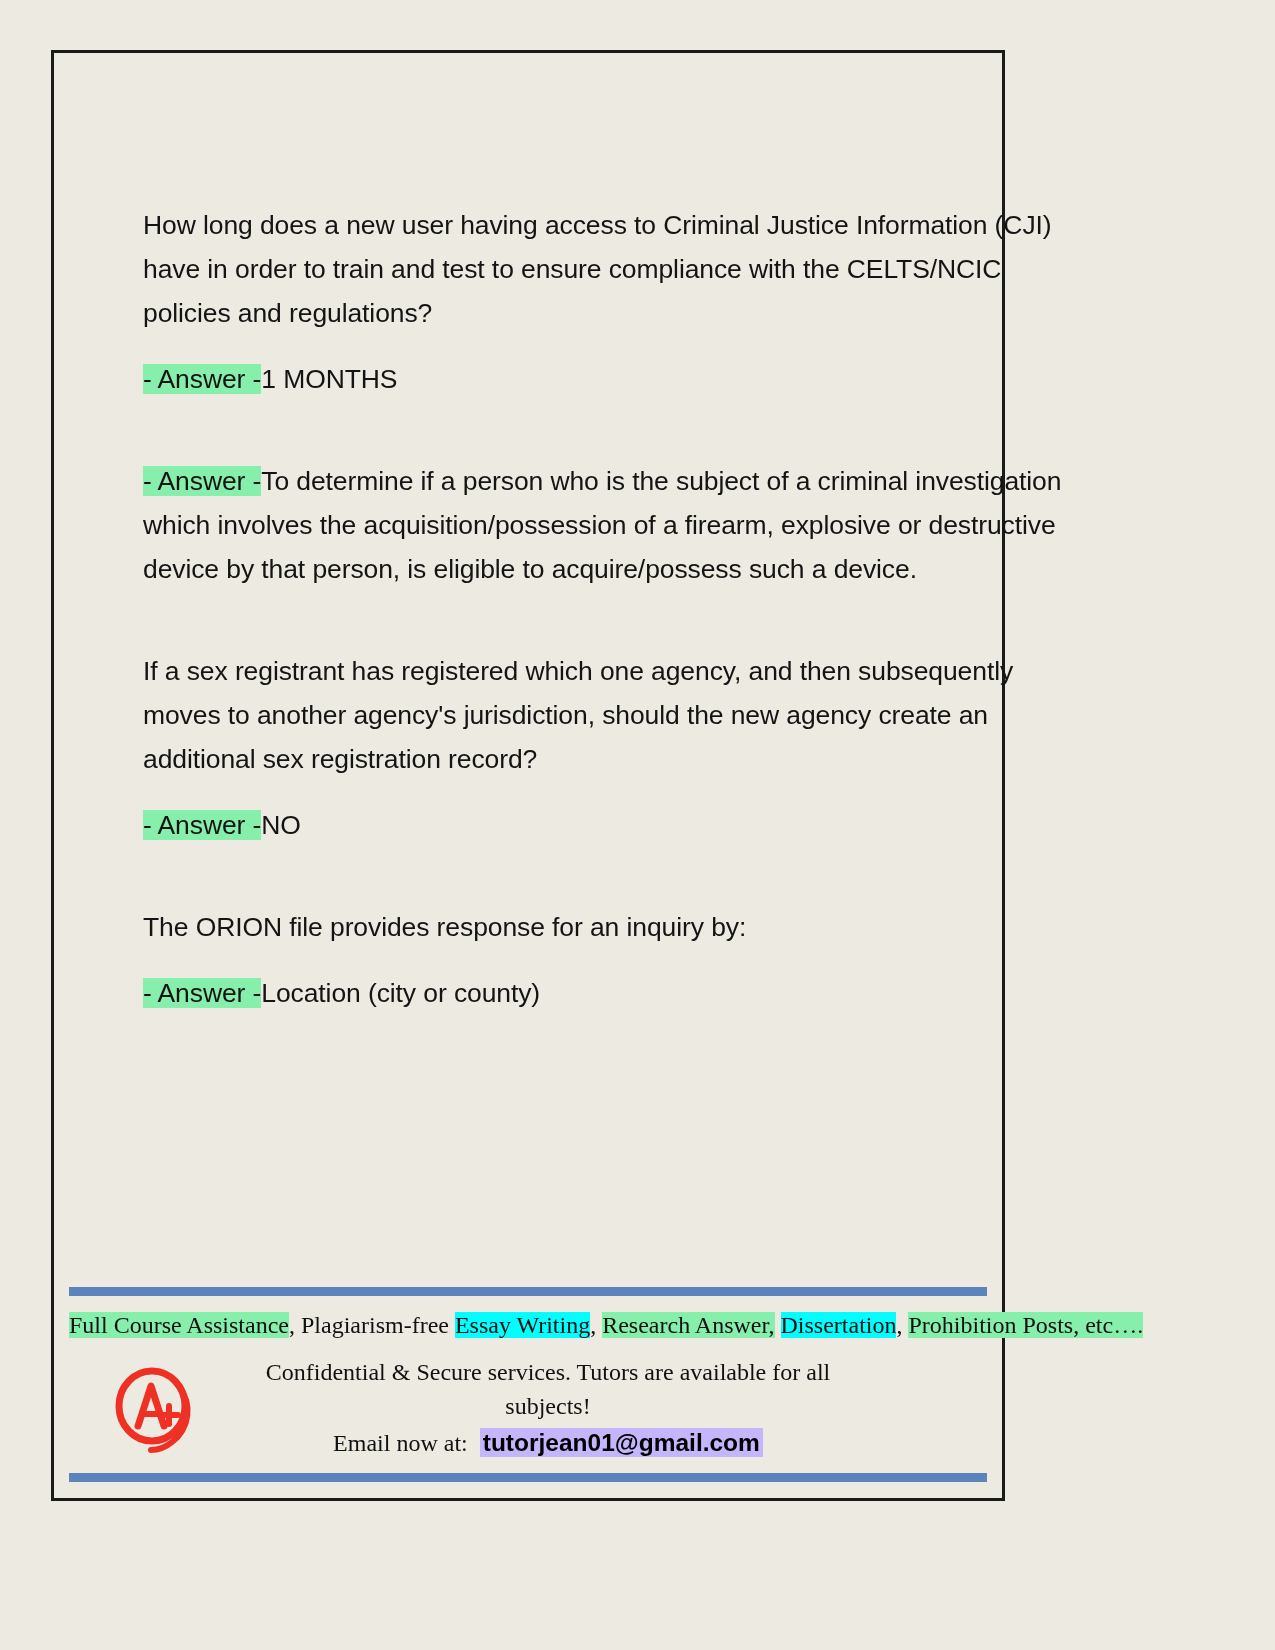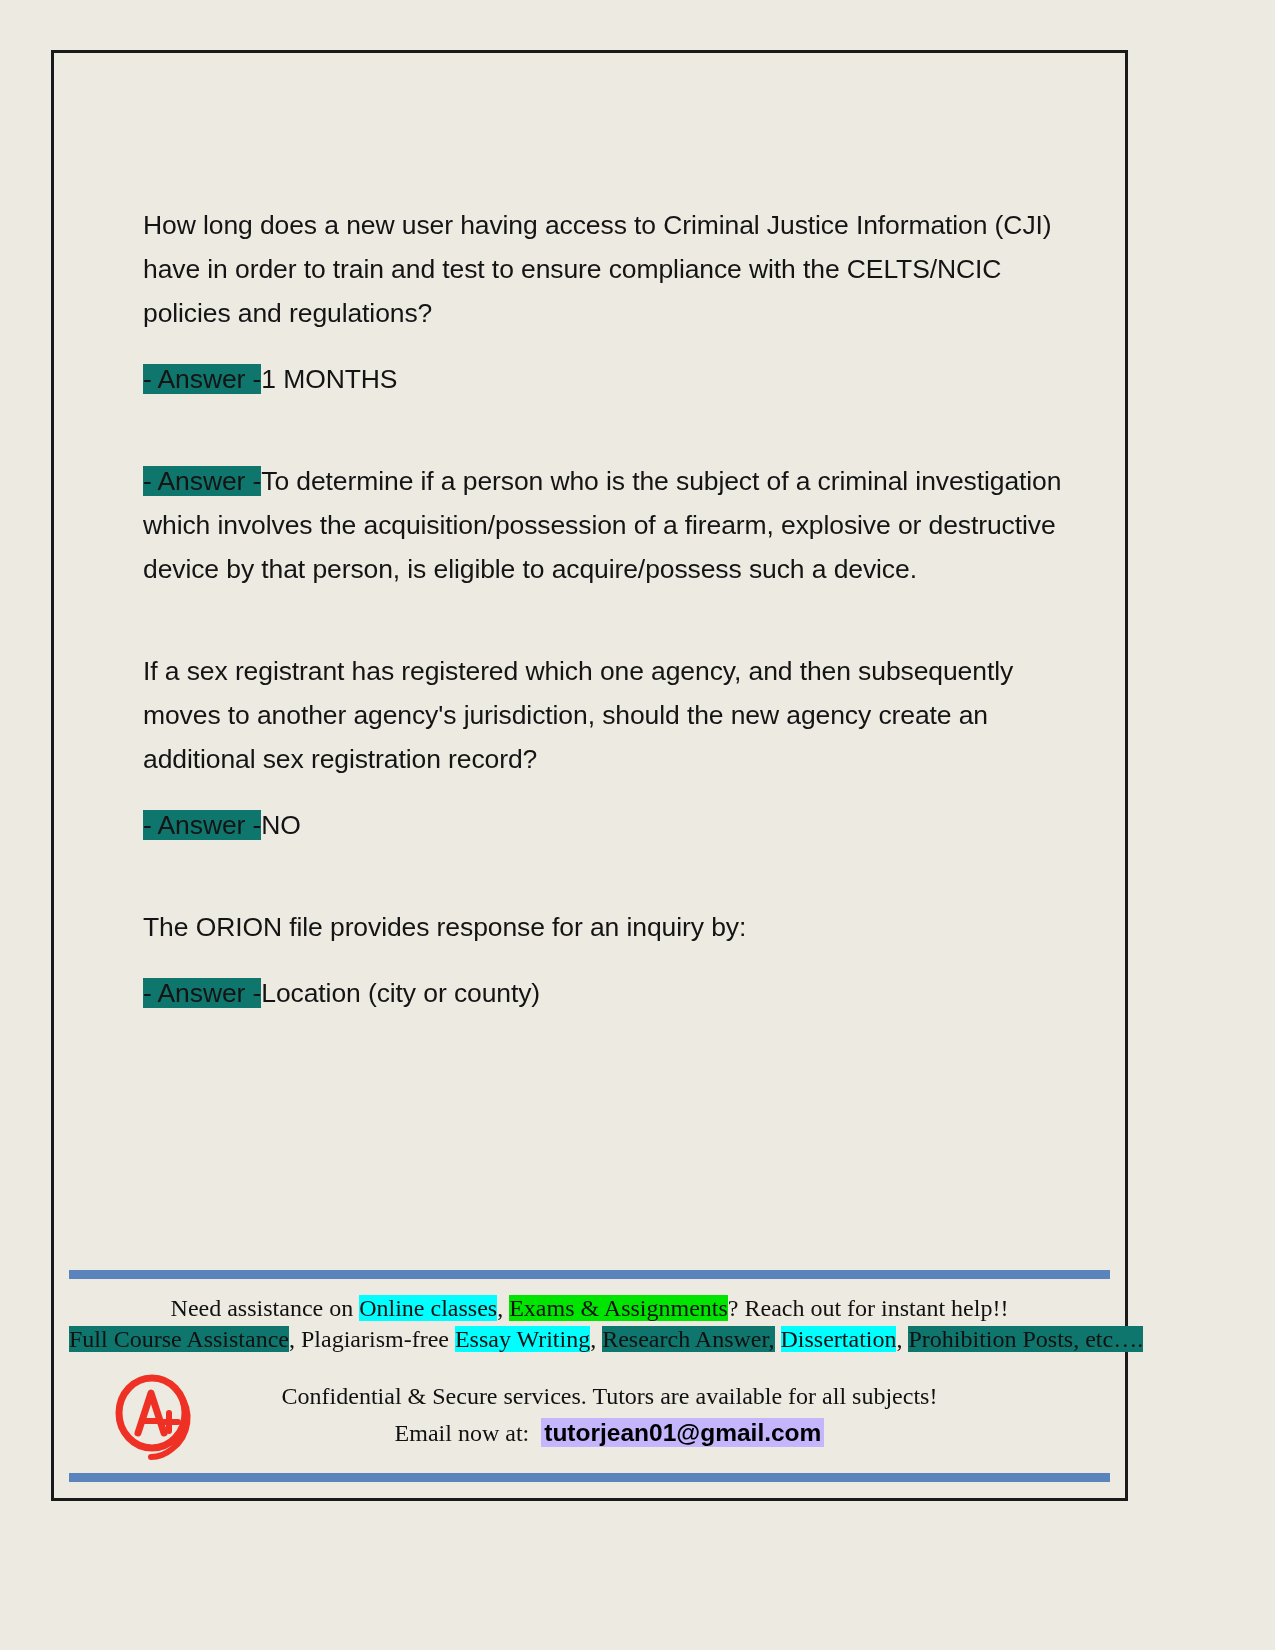--- a/index.html
+++ b/index.html
@@ -10,21 +10,21 @@
     width: 1275px;
     height: 1650px;
     background: #edeae1;
     font-family: "Liberation Sans", sans-serif;
     overflow: hidden;
   }
   .page {
     position: absolute;
     left: 51px;
     top: 50px;
-    width: 1077px;
+    width: 954px;
     height: 1451px;
     border: 3px solid #1a1a1a;
     background: #edeae1;
     box-sizing: border-box;
   }
   .content {
     position: absolute;
     left: 89px;
     top: 150px;
     width: 930px;
@@ -43,21 +43,21 @@
     margin: 0 0 22px 0;
   }
   .answer {
     font-size: 26.5px;
     line-height: 44px;
     color: #141414;
     letter-spacing: -0.1px;
     margin: 0;
   }
   .hl-yellow {
-    background: #0f766e;
+    background: #86efac;
   }
   .hl-cyan {
     background: #00ffff;
   }
   .hl-green {
     background: #00e500;
   }
 
   
   .footer {
@@ -150,21 +150,20 @@
       <p class="question">The ORION file provides response for an inquiry by:</p>
       <p class="answer"><span class="hl-yellow">- Answer -</span><span>Location (city or county)</span></p>
     </div>
 
   </div>
 
   <div class="footer">
 
     <div class="rule top"></div>
 
-    <div class="promo-line l1"><span>Need assistance on </span><span class="hl-cyan">Online classes</span><span>, </span><span class="hl-green">Exams &amp; Assignments</span><span>? Reach out for instant help!!</span></div>
 
     <div class="promo-line l2"><span class="hl-yellow">Full Course Assistance</span><span>, Plagiarism-free </span><span class="hl-cyan">Essay Writing</span><span>, </span><span class="hl-yellow">Research Answer,</span><span> </span><span class="hl-cyan">Dissertation</span><span>, </span><span class="hl-yellow">Prohibition Posts, etc….</span></div>
 
     <div class="contact-row">
 
       <div class="logo-wrap">
         <svg width="88" height="92" viewBox="0 0 88 92">
           <ellipse cx="42" cy="44" rx="33" ry="35" fill="none" stroke="#ee3124" stroke-width="7"></ellipse>
           <path d="M 70 26 C 82 42 80 66 62 80 C 56 85 48 88 41 88" fill="none" stroke="#ee3124" stroke-width="6" stroke-linecap="round"></path>
           <path d="M 28 64 L 41 24 L 54 64" fill="none" stroke="#ee3124" stroke-width="7" stroke-linecap="round" stroke-linejoin="round"></path>

